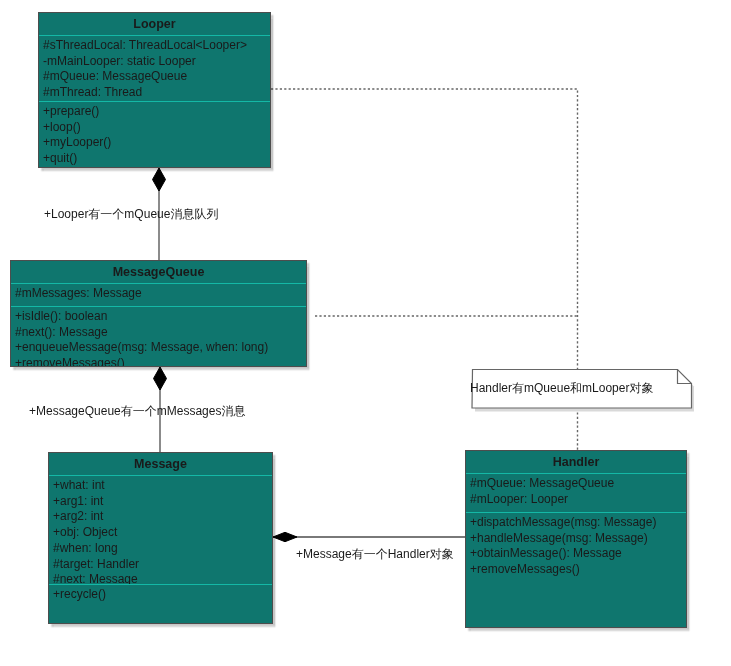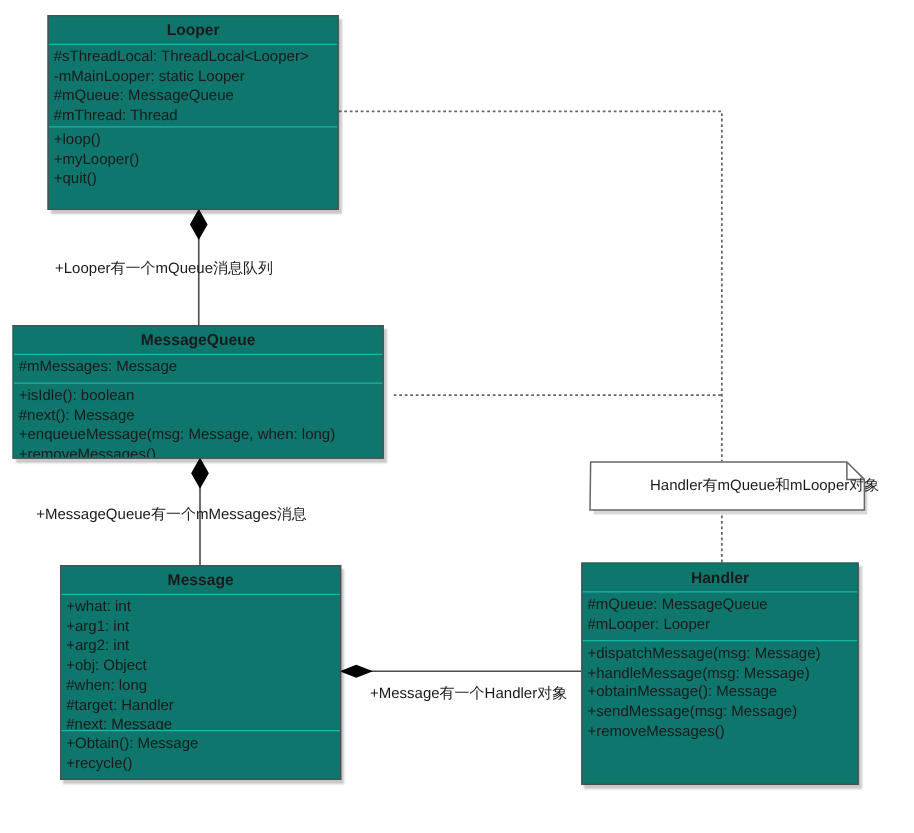--- a/index.html
+++ b/index.html
@@ -64,20 +64,21 @@
 
   <div class="uml-class" style="left:38px; top:12px; width:233px; height:156px;">
     <div class="uml-title">Looper</div>
     <div class="uml-section" style="height:66px;">
       <div class="uml-line">#sThreadLocal: ThreadLocal&lt;Looper&gt;</div>
       <div class="uml-line">-mMainLooper: static Looper</div>
       <div class="uml-line">#mQueue: MessageQueue</div>
       <div class="uml-line">#mThread: Thread</div>
     </div>
     <div class="uml-section" style="flex:1;">
+      <div class="uml-line">+prepare()</div>
       <div class="uml-line">+loop()</div>
       <div class="uml-line">+myLooper()</div>
       <div class="uml-line">+quit()</div>
     </div>
   </div>
 
   <div class="uml-class" style="left:10px; top:260px; width:297px; height:107px;">
     <div class="uml-title">MessageQueue</div>
     <div class="uml-section" style="height:23px;">
       <div class="uml-line">#mMessages: Message</div>
@@ -95,39 +96,37 @@
     <div class="uml-section" style="height:109px;">
       <div class="uml-line">+what: int</div>
       <div class="uml-line">+arg1: int</div>
       <div class="uml-line">+arg2: int</div>
       <div class="uml-line">+obj: Object</div>
       <div class="uml-line">#when: long</div>
       <div class="uml-line">#target: Handler</div>
       <div class="uml-line">#next: Message</div>
     </div>
     <div class="uml-section" style="flex:1;">
-      <div class="uml-line">+Obtain(): Message</div>
       <div class="uml-line">+recycle()</div>
     </div>
   </div>
 
   <div class="uml-class" style="left:465px; top:450px; width:222px; height:178px;">
     <div class="uml-title">Handler</div>
     <div class="uml-section" style="height:39px;">
       <div class="uml-line">#mQueue: MessageQueue</div>
       <div class="uml-line">#mLooper: Looper</div>
     </div>
     <div class="uml-section" style="flex:1;">
       <div class="uml-line">+dispatchMessage(msg: Message)</div>
       <div class="uml-line">+handleMessage(msg: Message)</div>
       <div class="uml-line">+obtainMessage(): Message</div>
-      <div class="uml-line">+sendMessage(msg: Message)</div>
       <div class="uml-line">+removeMessages()</div>
     </div>
   </div>
 
   <div class="edge-label" style="left:44px; top:206px; width:220px;">+Looper有一个mQueue消息队列</div>
   <div class="edge-label" style="left:29px; top:403px; width:240px;">+MessageQueue有一个mMessages消息</div>
   <div class="edge-label" style="left:296px; top:546px; width:180px;">+Message有一个Handler对象</div>
 
-  <div class="note-text" style="left:496px; top:370px; width:218px; height:37px;padding-left:24px;">Handler有mQueue和mLooper对象</div>
+  <div class="note-text" style="left:446px; top:370px; width:218px; height:37px;padding-left:24px;">Handler有mQueue和mLooper对象</div>
 
 </div>
 
 </body></html>

